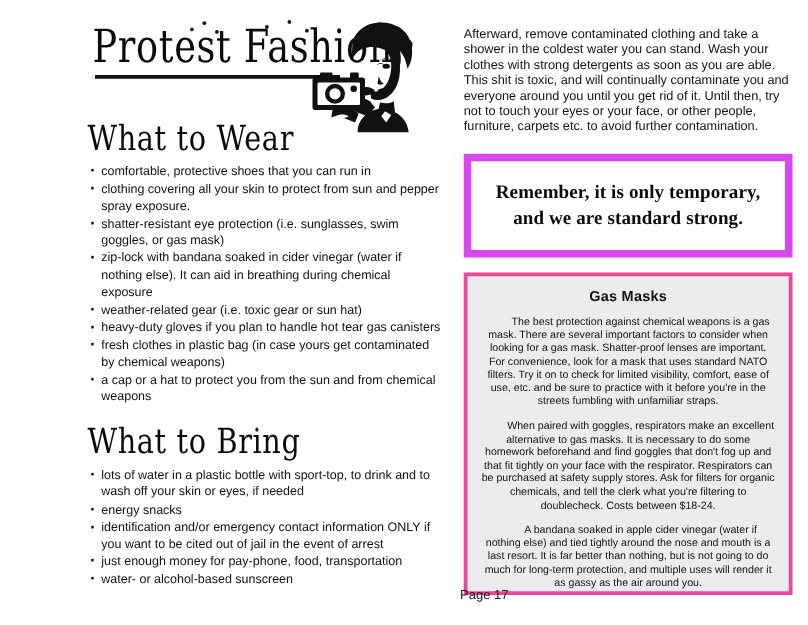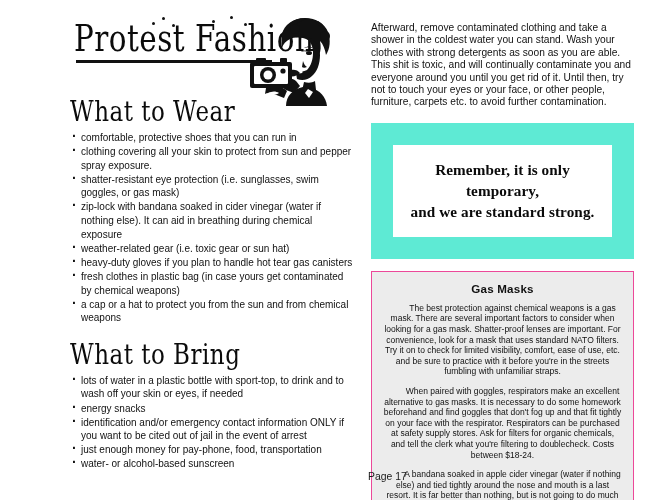--- a/index.html
+++ b/index.html
@@ -111,42 +111,42 @@
   .intro-para {
     font-size: 10.2px;
     line-height: 12.4px;
     margin: 8px 2px 0 2px;
     text-align: left;
   }
 
   
   .callout-frame {
     margin: 14px 2px 0 2px;
-    background: #5eead4;
-    padding: 22px;
+    background: #d946ef;
+    padding: 6px;
   }
   .callout-inner {
     background: #ffffff;
     padding: 14px 10px 15px 10px;
     text-align: center;
   }
   .callout-line {
     font-family: "Liberation Serif", serif;
     font-weight: 700;
     font-size: 15.2px;
     line-height: 21px;
     color: #0a0a0a;
     letter-spacing: 0.1px;
   }
 
   
   .grey-box {
     margin: 12px 2px 0 2px;
     background: #ececec;
-    border: 1px solid #ec4899;
+    border: 3px solid #ec4899;
     padding: 8px 11px 0 11px;
     height: 258px;
     overflow: hidden;
   }
   .grey-box h3 {
     margin: 2px 0 8px 0;
     text-align: center;
     font-size: 11.6px;
     font-weight: 700;
     letter-spacing: 0.2px;

